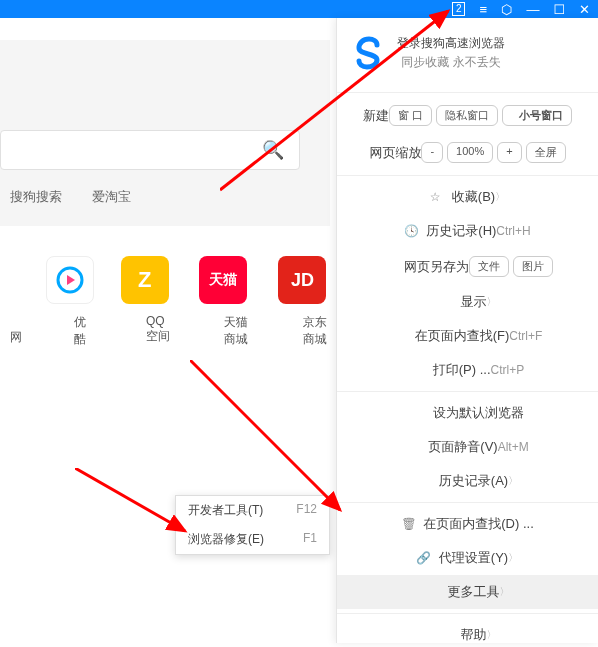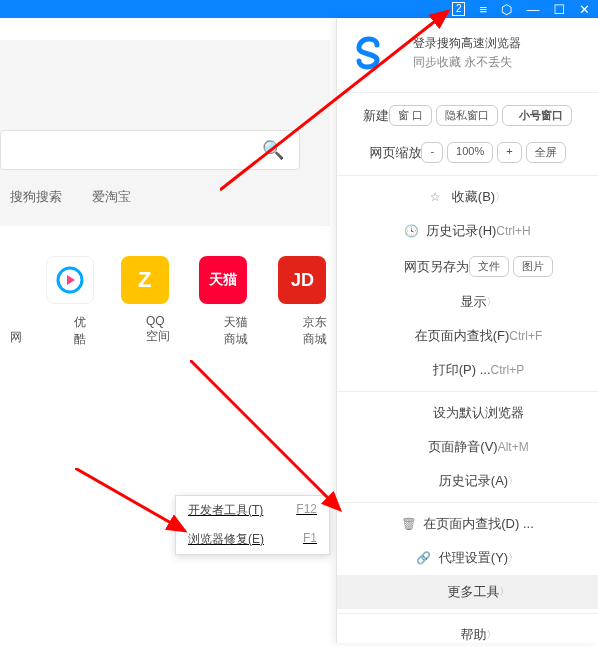--- a/index.html
+++ b/index.html
@@ -24,38 +24,38 @@
     .tile { display: flex; flex-direction: column; align-items: center; gap: 10px; }
     .tile-icon { width: 48px; height: 48px; border-radius: 8px; display: flex; align-items: center; justify-content: center; font-size: 22px; font-weight: bold; color: #fff; }
     .tile-label { font-size: 12px; color: #555; margin-left: 28px; }
     .ic-youku { background: #fff; border: 1px solid #eee; color: #00a8ff; }
     .ic-qq { background: #ffc300; }
     .ic-tmall { background: #ff0036; font-size: 14px; }
     .ic-jd { background: #e2231a; font-size: 18px; }
     
     .menu { position: absolute; top: 18px; right: 0; width: 262px; background: #fff; border-left: 1px solid #e5e5e5; box-shadow: -2px 0 8px rgba(0,0,0,0.08); height: 625px; }
     
-    .menu-header { padding: 16px 14px; display: flex; gap: 26px; align-items: center; }
+    .menu-header { padding: 16px 14px; display: flex; gap: 10px; align-items: center; text-align: center; }
     .logo-s { width: 36px; height: 36px; }
     .menu-header-text { font-size: 12px; color: #888; line-height: 1.6; }
     .menu-header-title { color: #444; }
     
     .menu-divider { height: 1px; background: #eee; margin: 4px 0; }
     
     .menu-row { display: flex; align-items: center; padding: 8px 16px; font-size: 13px; color: #444; justify-content: center; }
     .menu-row-left { display: flex; align-items: center; gap: 8px; }
     .menu-shortcut { color: #999; font-size: 12px; }
     .menu-btns { display: flex; gap: 4px; }
     .menu-btn { border: 1px solid #ccc; padding: 2px 8px; font-size: 11px; color: #555; background: #fff; border-radius: 6px; }
     .menu-btn.boxed { font-weight: bold; padding-left: 16px; }
     .row-icon { width: 14px; color: #888; font-size: 12px; display: inline-block; }
     .chevron { color: #aaa; font-size: 10px; }
     .highlighted { background: #f0f0f0; }
     
-    .submenu { position: absolute; top: 495px; left: 175px; width: 155px; background: #fff; border: 1px solid #ddd; box-shadow: 0 2px 8px rgba(0,0,0,0.15); text-decoration: underline; }
+    .submenu { position: absolute; top: 495px; left: 175px; width: 155px; background: #fff; border: 1px solid #ddd; box-shadow: 0 2px 8px rgba(0,0,0,0.15); }
     .submenu-row { display: flex; justify-content: space-between; padding: 6px 12px; font-size: 12px; color: #444; }
     .submenu-shortcut { color: #999; }
     
     .arrow { position: absolute; pointer-events: none; }
   </style>
 </head>
 <body>
 
 <div class="titlebar">
   <span class="titlebar-icon">

